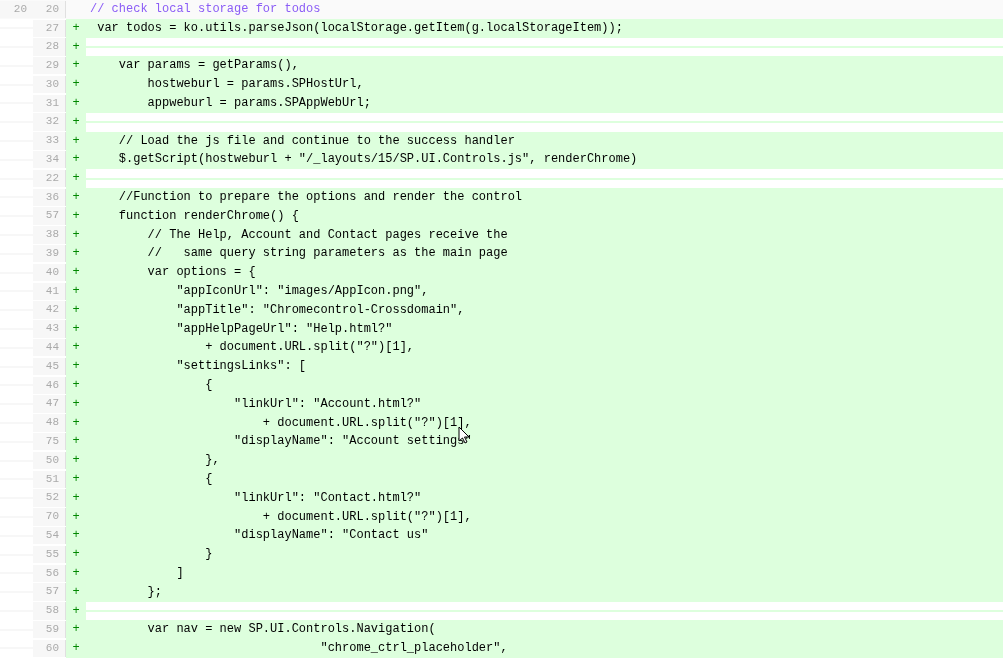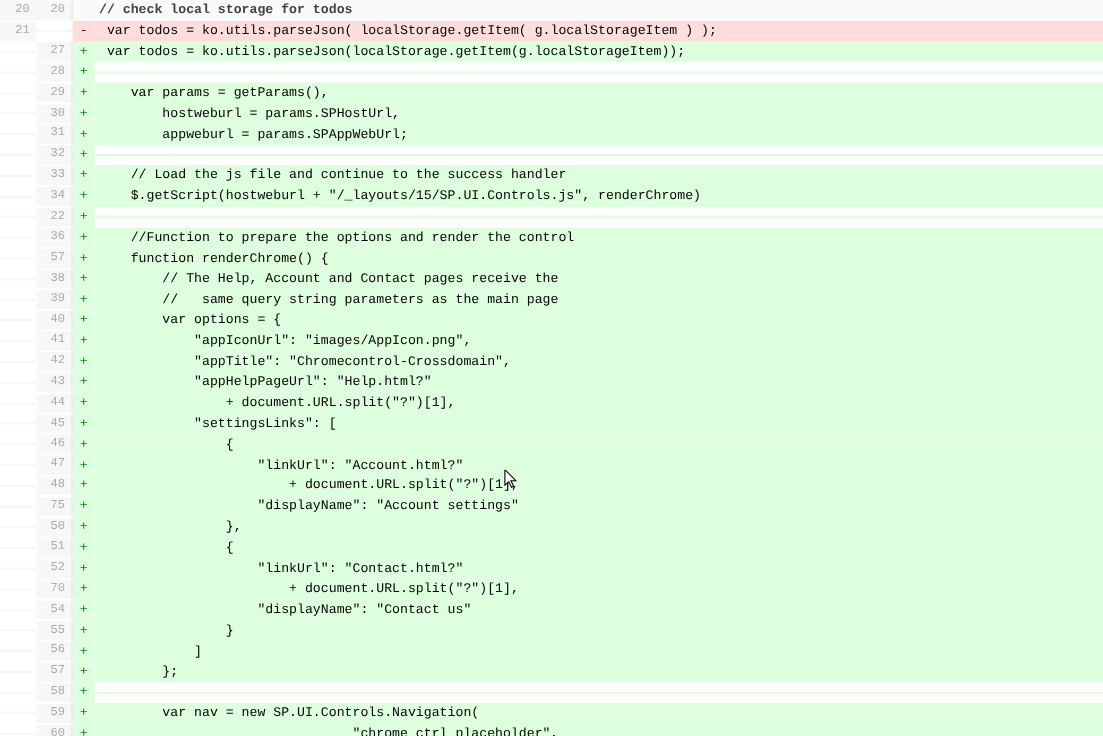--- a/index.html
+++ b/index.html
@@ -50,22 +50,21 @@
       padding: 1px 4px;
       white-space: pre;
       overflow: hidden;
     }
     .row-context {
       background: #fafafa;
     }
     .row-context .sign-col,
     .row-context .code-content {
       background: #fafafa;
-      color: #404040;
-      font-weight: bold;
+      color: #8b5cf6;
     }
     .row-deleted .sign-col,
     .row-deleted .code-content {
       background: #fdd;
       color: #000;
     }
     .row-added .sign-col,
     .row-added .code-content {
       background: #dfd;
       color: #000;
@@ -86,26 +85,20 @@
 </head>
 <body>
 
 <div class="diff-container" id="diff-view">
     <div class="diff-row row-context">
       <div class="line-num line-num-left">20</div>
       <div class="line-num line-num-right">20</div>
       <div class="sign-col"> </div>
       <div class="code-content">// check local storage for todos</div>
     </div>
-    <div class="diff-row row-deleted">
-      <div class="line-num line-num-left">21</div>
-      <div class="line-num line-num-right"></div>
-      <div class="sign-col">-</div>
-      <div class="code-content"> var todos = ko.utils.parseJson( localStorage.getItem( g.localStorageItem ) );</div>
-    </div>
     <div class="diff-row row-added">
       <div class="line-num line-num-left"></div>
       <div class="line-num line-num-right">27</div>
       <div class="sign-col">+</div>
       <div class="code-content"> var todos = ko.utils.parseJson(localStorage.getItem(g.localStorageItem));</div>
     </div>
     <div class="diff-row row-added">
       <div class="line-num line-num-left"></div>
       <div class="line-num line-num-right">28</div>
       <div class="sign-col">+</div>

